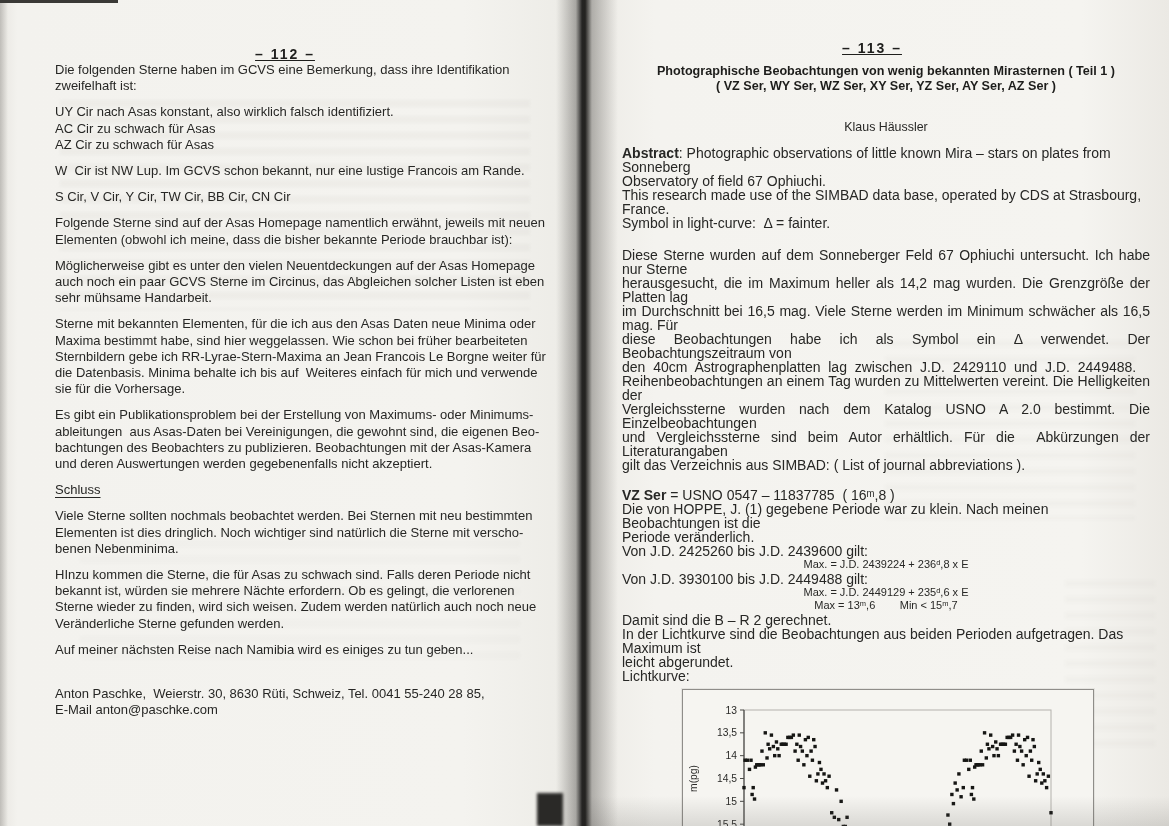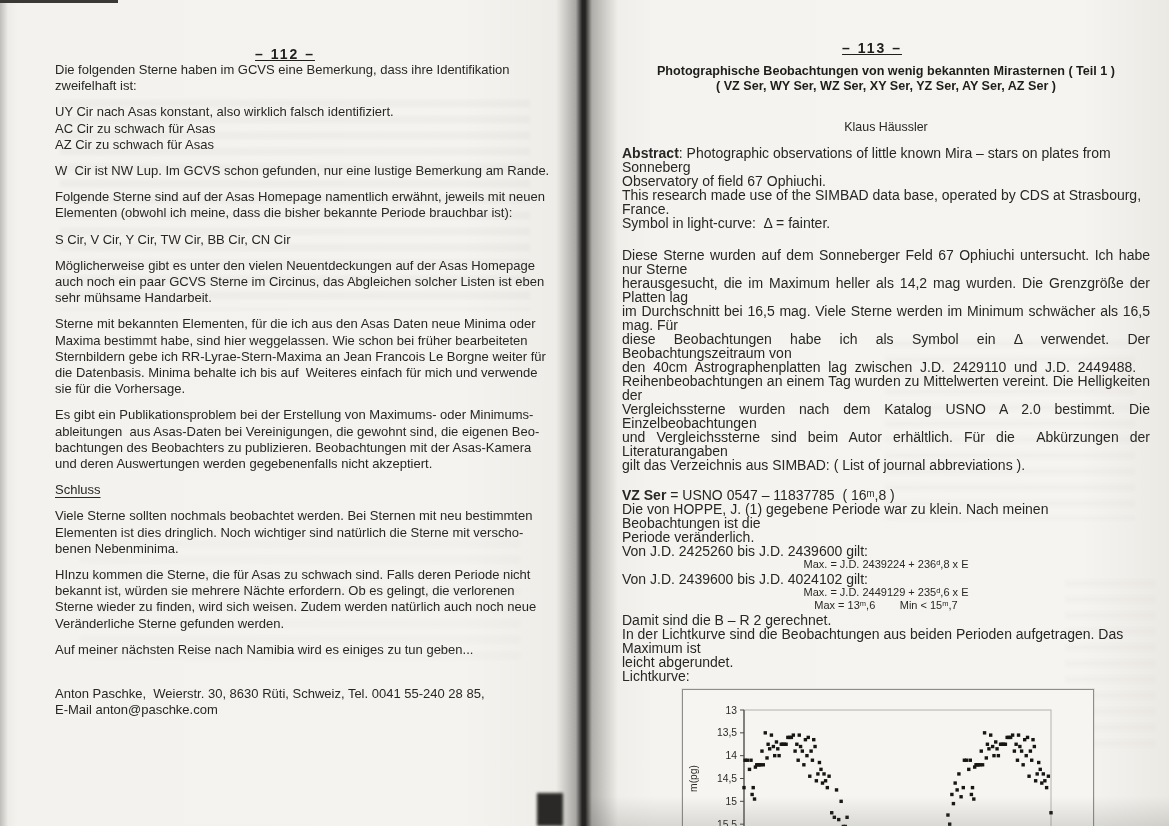--- a/index.html
+++ b/index.html
@@ -65,24 +65,24 @@
     <div class="ghost" style="left:60px;top:100px;width:470px;height:210px;"></div>
     <div class="ghost" style="left:80px;top:540px;width:440px;height:120px;opacity:.3;"></div>
     <div class="pl-content ink">
       <div class="pageno">–  112  –</div>
       <div class="pl-body">
         <p>Die folgenden Sterne haben im GCVS eine Bemerkung, dass ihre Identifikation
 zweifelhaft ist:</p>
         <p>UY Cir nach Asas konstant, also wirklich falsch identifiziert.
 AC Cir zu schwach für Asas
 AZ Cir zu schwach für Asas</p>
-        <p>W  Cir ist NW Lup. Im GCVS schon gefunden, nur eine lustige Bemerkung am Rande.</p>
+        <p>W  Cir ist NW Lup. Im GCVS schon bekannt, nur eine lustige Francois am Rande.</p>
+        <p>S Cir, V Cir, Y Cir, TW Cir, BB Cir, CN Cir</p>
         <p>Folgende Sterne sind auf der Asas Homepage namentlich erwähnt, jeweils mit neuen
 Elementen (obwohl ich meine, dass die bisher bekannte Periode brauchbar ist):</p>
-        <p>S Cir, V Cir, Y Cir, TW Cir, BB Cir, CN Cir</p>
         <p>Möglicherweise gibt es unter den vielen Neuentdeckungen auf der Asas Homepage
 auch noch ein paar GCVS Sterne im Circinus, das Abgleichen solcher Listen ist eben
 sehr mühsame Handarbeit.</p>
         <p>Sterne mit bekannten Elementen, für die ich aus den Asas Daten neue Minima oder
 Maxima bestimmt habe, sind hier weggelassen. Wie schon bei früher bearbeiteten
 Sternbildern gebe ich RR-Lyrae-Stern-Maxima an Jean Francois Le Borgne weiter für
 die Datenbasis. Minima behalte ich bis auf  Weiteres einfach für mich und verwende
 sie für die Vorhersage.</p>
         <p>Es gibt ein Publikationsproblem bei der Erstellung von Maximums- oder Minimums-
 ableitungen  aus Asas-Daten bei Vereinigungen, die gewohnt sind, die eigenen Beo-
@@ -128,21 +128,21 @@
 Vergleichssterne wurden nach dem Katalog USNO A 2.0 bestimmt. Die Einzelbeobachtungen
 und Vergleichssterne sind beim Autor erhältlich. Für die  Abkürzungen der Literaturangaben
 gilt das Verzeichnis aus SIMBAD: ( List of journal abbreviations ).</div>
 
       <div class="pr-vz">
         <div class="pr-par"><span class="b">VZ Ser</span><span> = USNO 0547 – 11837785  ( 16ᵐ,8 )</span></div>
         <div class="pr-par">Die von HOPPE, J. (1) gegebene Periode war zu klein. Nach meinen Beobachtungen ist die
 Periode veränderlich.</div>
         <div class="pr-par">Von J.D. 2425260 bis J.D. 2439600 gilt:</div>
         <div class="centerline">Max. = J.D. 2439224 + 236ᵈ,8 x E</div>
-        <div class="pr-par">Von J.D. 2439600 bis J.D. 4024102 gilt:</div>
+        <div class="pr-par">Von J.D. 3930100 bis J.D. 2449488 gilt:</div>
         <div class="centerline">Max. = J.D. 2449129 + 235ᵈ,6 x E</div>
         <div class="centerline">Max = 13ᵐ,6        Min &lt; 15ᵐ,7</div>
         <div class="pr-par">Damit sind die B – R 2 gerechnet.</div>
         <div class="pr-par">In der Lichtkurve sind die Beobachtungen aus beiden Perioden aufgetragen. Das Maximum ist
 leicht abgerundet.</div>
         <div class="pr-par">Lichtkurve:</div>
       </div>
 
       <div class="chart-box">
         <svg id="lc-svg" viewBox="0 0 410 216">

